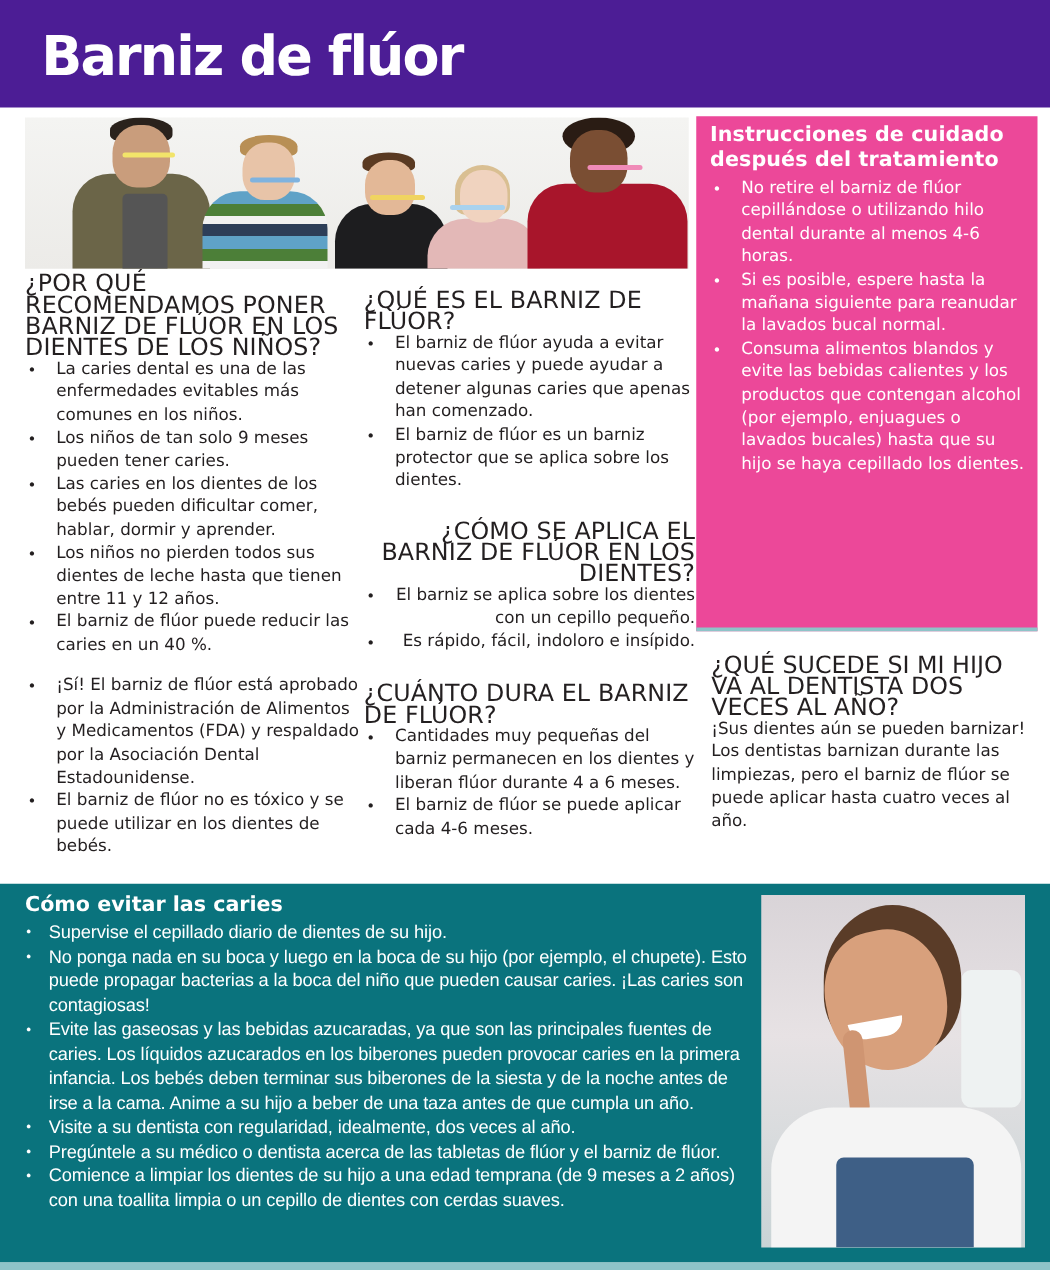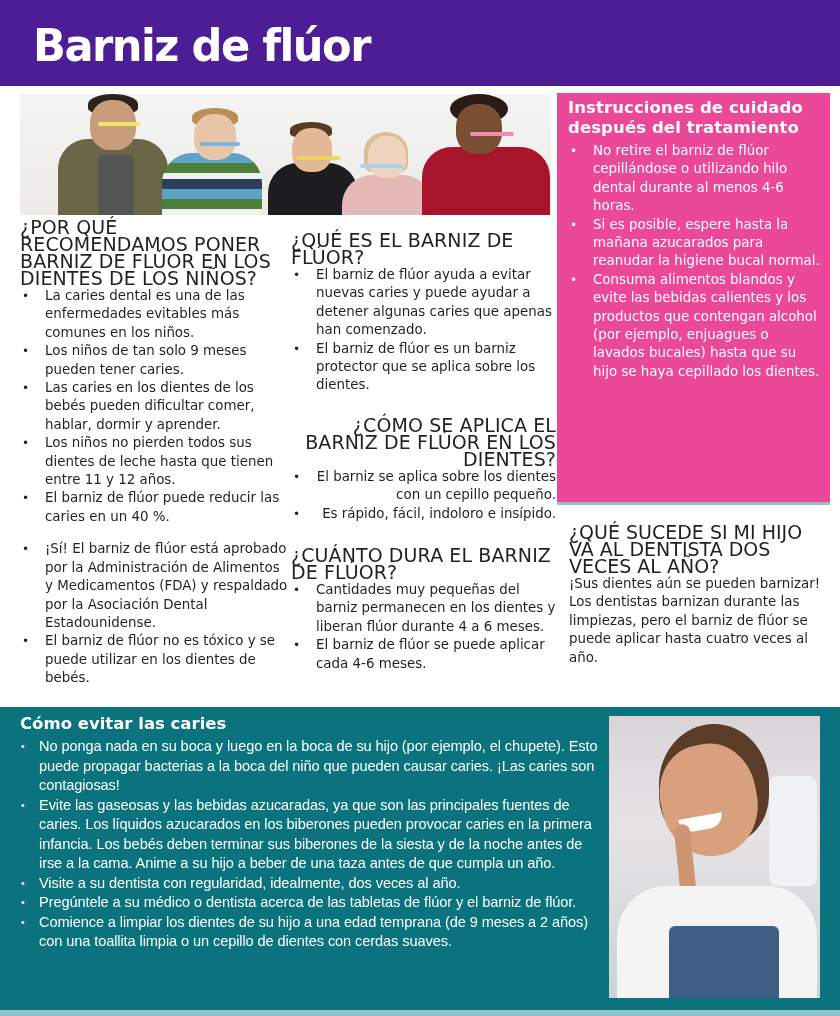--- a/index.html
+++ b/index.html
@@ -131,33 +131,34 @@
       <li>Cantidades muy pequeñas del barniz permanecen en los dientes y liberan flúor durante 4 a 6 meses.</li>
       <li>El barniz de flúor se puede aplicar cada 4-6 meses.</li>
     </ul>
   </div>
 </div>
 
 <div class="care-box">
   <h2>Instrucciones de cuidado después del tratamiento</h2>
   <ul>
     <li>No retire el barniz de flúor cepillándose o utilizando hilo dental durante al menos 4-6 horas.</li>
-    <li>Si es posible, espere hasta la mañana azucarados para reanudar la higiene bucal normal.</li>
+    <li>Si es posible, espere hasta la mañana siguiente para reanudar la lavados bucal normal.</li>
     <li>Consuma alimentos blandos y evite las bebidas calientes y los productos que contengan alcohol (por ejemplo, enjuagues o lavados bucales) hasta que su hijo se haya cepillado los dientes.</li>
   </ul>
 </div>
 
 <div class="twice">
   <h3>¿QUÉ SUCEDE SI MI HIJO VA AL DENTISTA DOS VECES AL AÑO?</h3>
   <p>¡Sus dientes aún se pueden barnizar! Los dentistas barnizan durante las limpiezas, pero el barniz de flúor se puede aplicar hasta cuatro veces al año.</p>
 </div>
 
 <div class="bottom">
   <h2>Cómo evitar las caries</h2>
   <ul>
+    <li>Supervise el cepillado diario de dientes de su hijo.</li>
     <li>No ponga nada en su boca y luego en la boca de su hijo  (por ejemplo, el chupete). Esto puede propagar bacterias a la boca del niño que pueden causar caries. ¡Las caries son contagiosas!</li>
     <li>Evite las gaseosas y las bebidas azucaradas, ya que son las principales fuentes de caries. Los líquidos azucarados en los biberones pueden provocar caries en la primera infancia. Los bebés deben terminar sus biberones de la siesta y de la noche antes de irse a la cama. Anime a su hijo a beber de una taza antes de que cumpla un año.</li>
     <li>Visite a su dentista con regularidad, idealmente, dos veces al año.</li>
     <li>Pregúntele a su médico o dentista acerca de las tabletas de flúor y el barniz de flúor.</li>
     <li>Comience a limpiar los dientes de su hijo a una edad temprana (de 9 meses a 2 años) con una toallita limpia o un cepillo de dientes con cerdas suaves.</li>
   </ul>
 </div>
 <div class="bottom-strip"></div>
 
 <div class="girl-photo">

